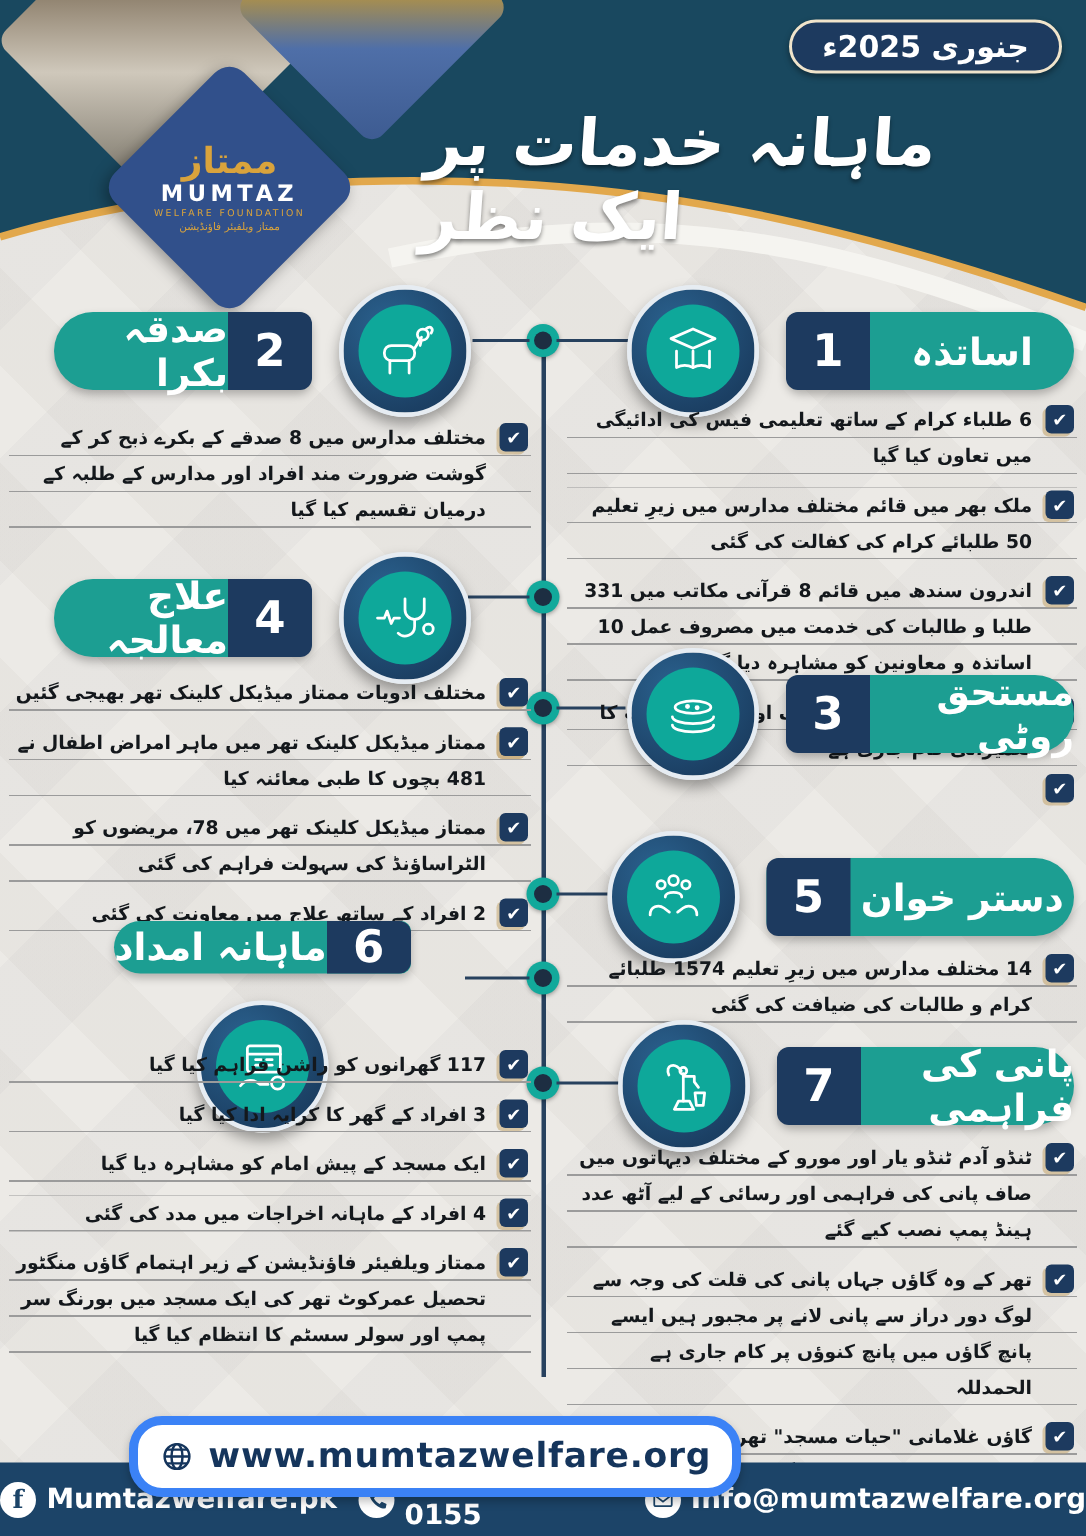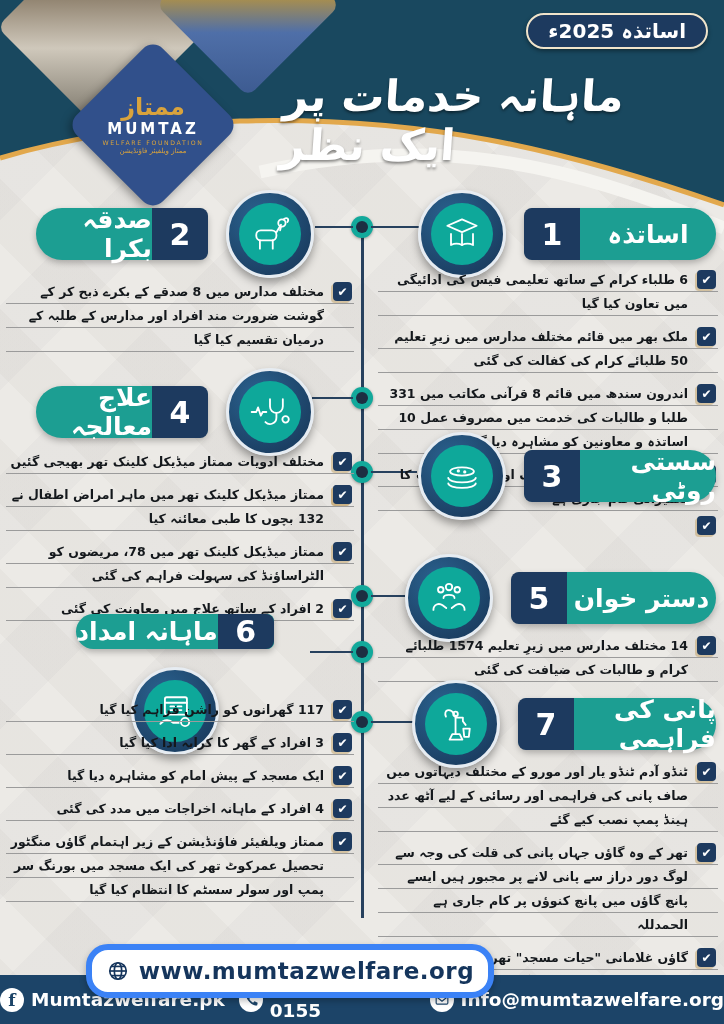--- a/index.html
+++ b/index.html
@@ -95,21 +95,21 @@
 
   <div class="diamond logo-diamond">
     <div class="logo-inner">
       <div class="logo-mark">ممتاز</div>
       <div class="logo-name">MUMTAZ</div>
       <div class="logo-sub">WELFARE FOUNDATION</div>
       <div class="logo-urdu">ممتاز ویلفیئر فاؤنڈیشن</div>
     </div>
   </div>
 
-  <div class="date-badge">اساتذہ 2025ء</div>
+  <div class="date-badge">جنوری 2025ء</div>
   <div class="main-title">ماہانہ خدمات پر ایک نظر</div>
 
   <div class="tl-line"></div>
   <div class="tl-dot" style="left:351px;top:216px;"></div>
   <div class="tl-dot" style="left:351px;top:387px;"></div>
   <div class="tl-dot" style="left:351px;top:461px;"></div>
   <div class="tl-dot" style="left:351px;top:585px;"></div>
   <div class="tl-dot" style="left:351px;top:641px;"></div>
   <div class="tl-dot" style="left:351px;top:711px;"></div>
   <div class="tl-stub" style="left:315px;top:226px;width:38px;"></div>
@@ -177,40 +177,40 @@
             <path d="M24 10 v8 a7 7 0 0 0 14 0 V10"></path>
             <path d="M31 25 v5 a7 7 0 0 1 -12 5"></path>
             <circle cx="41" cy="32" r="3.5"></circle>
       </svg>
         </div>
       </div>
   </div>
   <ul class="items" style="top:450px;left:6px;width:348px;">
       <li class="item"><span class="check">✔</span><span>مختلف ادویات ممتاز میڈیکل کلینک تھر بھیجی گئیں</span></li>
       <li class="item"><span class="check">✔</span></li>
-      <li class="item"><span class="check">✔</span><span>ممتاز میڈیکل کلینک تھر میں ماہر امراض اطفال نے 132 بچوں کا طبی معائنہ کیا</span></li>
+      <li class="item"><span class="check">✔</span><span>ممتاز میڈیکل کلینک تھر میں ماہر امراض اطفال نے 481 بچوں کا طبی معائنہ کیا</span></li>
       <li class="item"><span class="check">✔</span><span>ممتاز میڈیکل کلینک تھر میں 78، مریضوں کو الٹراساؤنڈ کی سہولت فراہم کی گئی</span></li>
       <li class="item"><span class="check">✔</span><span>2 افراد کے ساتھ علاج میں معاونت کی گئی</span></li>
     </ul>
 
   <div class="sec-header" style="top:432px;left:418px;right:8px;">
     <div class="icon-circle">
         <div class="icon-inner">
       <svg width="44" height="44" viewBox="0 0 48 48" fill="none" stroke="#fff" stroke-width="2" stroke-linejoin="round" stroke-linecap="round">
         <ellipse cx="24" cy="19" rx="13" ry="4.5"></ellipse>
             <path d="M9 26 a15 5 0 0 0 30 0"></path>
             <path d="M9 32 a15 5 0 0 0 30 0"></path>
         <circle cx="20" cy="18.5" r="0.8" fill="#fff"></circle>
             <circle cx="27" cy="19.5" r="0.8" fill="#fff"></circle>
       </svg>
         </div>
       </div>
     <div class="pill right-side">
       <div class="num-box">3</div>
-      <div class="pill-label">سستی روٹی</div>
+      <div class="pill-label">مستحق روٹی</div>
     </div>
   </div>
   <ul class="items" style="top:514px;left:378px;right:6px;">
       <li class="item"><span class="check">✔</span></li>
     </ul>
 
   <div class="sec-header" style="top:554px;left:405px;right:8px;">
     <div class="icon-circle">
         <div class="icon-inner">
       <svg width="44" height="44" viewBox="0 0 48 48" fill="none" stroke="#fff" stroke-width="2" stroke-linejoin="round" stroke-linecap="round">

